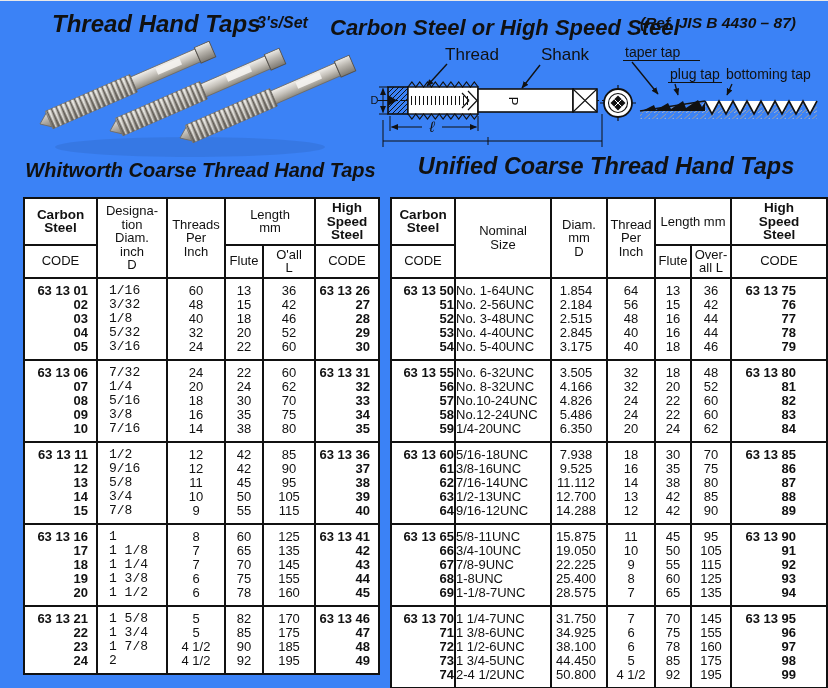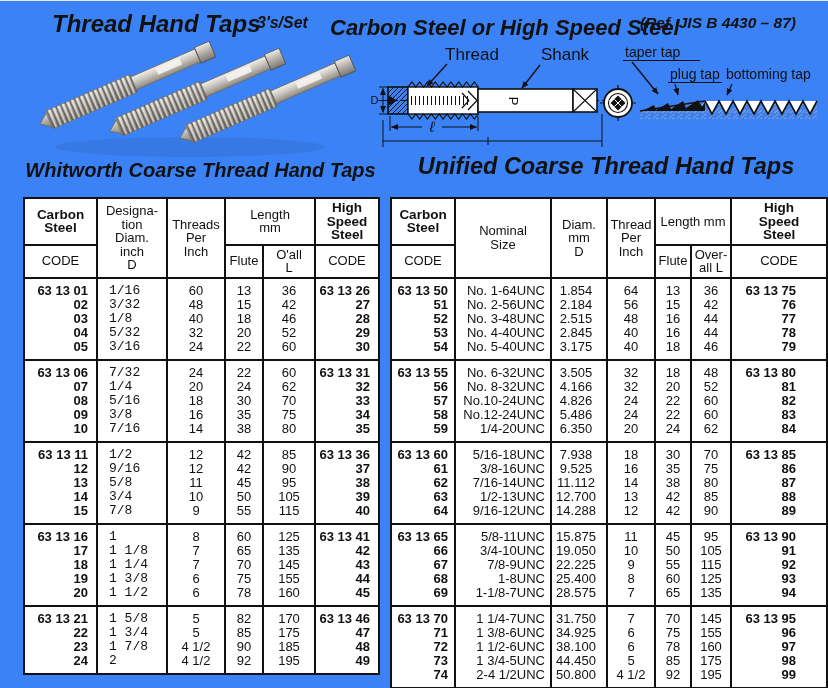--- a/index.html
+++ b/index.html
@@ -40,22 +40,22 @@
   #ut thead tr:last-child   { height:32px; }
 
   
   #wt td.c0 { text-align:right;  padding-right:8px;  font-weight:700; }
   #wt td.c1 { text-align:left;   padding-left:11px;font-family:Liberation Mono, monospace; }
   #wt td.c2 { text-align:center; }
   #wt td.c3 { text-align:center; }
   #wt td.c4 { text-align:center; }
   #wt td.c5 { text-align:right;  padding-right:8px;  font-weight:700; }
   
-  #ut td.c0 { text-align:right;  padding-right:6px;  font-weight:700; }
-  #ut td.c1 { text-align:right;  padding-right:5px; }
+  #ut td.c0 { text-align:right;  padding-right:0;  font-weight:700; }
+  #ut td.c1 { text-align:left;  padding-right:5px; }
   #ut td.c2 { text-align:center;  padding-right:6px; }
   #ut td.c3 { text-align:center; }
   #ut td.c4 { text-align:center; }
   #ut td.c5 { text-align:center; }
   #ut td.c6 { text-align:right;  padding-right:30px; font-weight:700; }
 
   svg text { font-family:"Liberation Sans", sans-serif; fill:#111; }
 </style>
 </head>
 <body>

